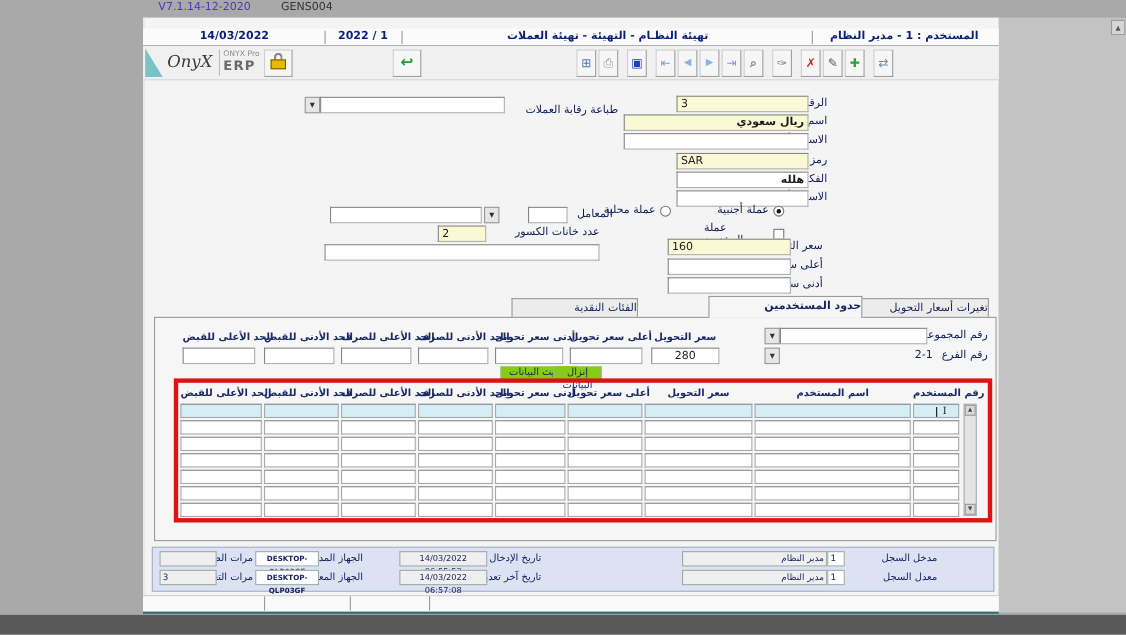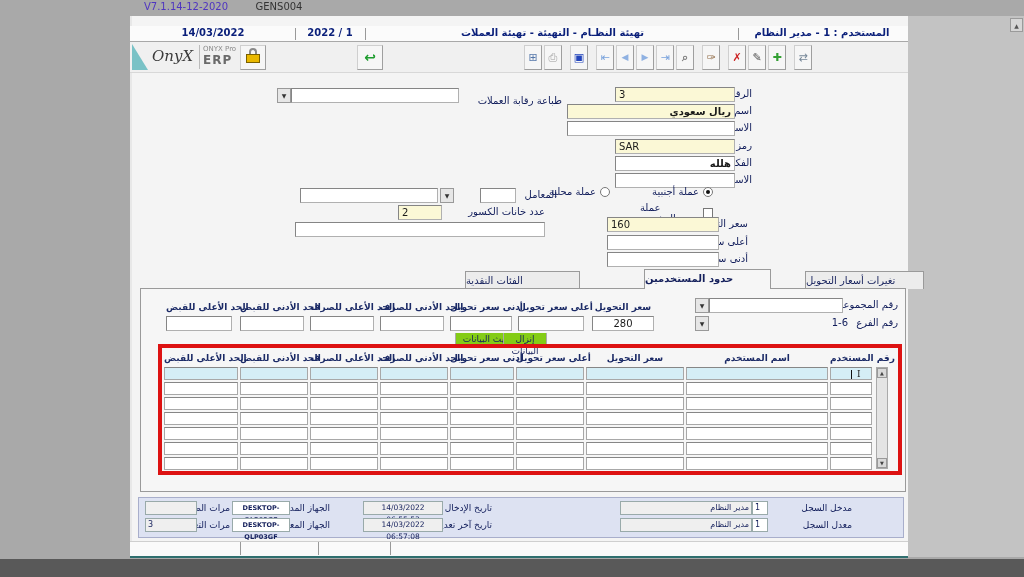--- a/index.html
+++ b/index.html
@@ -42,21 +42,21 @@
   .gr{background:#eeeeee}
   .b{font-weight:bold}
   .ar{direction:rtl}
   .ac{text-align:center}
   .dd{position:absolute;width:14px;height:15px;background:#e6e6e6;border:1px solid #999;font-size:6px;text-align:center;line-height:14px;color:#333;cursor:default}
   .radio{width:10px;height:10px;border:1px solid #777;border-radius:50%;background:#fff;display:inline-block;position:relative;flex:none}
   .radio.on::after{content:"";position:absolute;left:2px;top:2px;width:4px;height:4px;border-radius:50%;background:#111}
   .check{width:10px;height:10px;border:1px solid #777;background:#fff;display:inline-block;flex:none}
   .opt{position:absolute;display:flex;flex-direction:row-reverse;align-items:center;gap:4px;font-size:10px;color:#101c5a}
   
-  .tab{position:absolute;top:271px;height:18px;background:#ececec;border:1px solid #9a9a9a;border-bottom:none;font-size:10px;color:#15205c;text-align:left;line-height:17px;cursor:default}
+  .tab{position:absolute;top:271px;height:18px;background:#ececec;border:1px solid #9a9a9a;border-bottom:none;font-size:10px;color:#15205c;text-align:right;line-height:17px;cursor:default}
   .tab.active{top:269px;height:20px;background:#f6f6f6;font-weight:bold;z-index:5}
   .gbox{position:absolute;left:140px;top:288px;width:766px;height:204px;border:1px solid #9a9a9a;background:#f6f6f6}
   .gh{position:absolute;top:302px;font-size:9px;font-weight:bold;color:#1b2a66;text-align:center;white-space:nowrap}
   .g0{left:592px;width:62px}.g1{left:518px;width:66px}.g2{left:450px;width:62px}
   .g3{left:380px;width:64px}.g4{left:310px;width:64px}.g5{left:240px;width:64px}.g6{left:166px;width:66px}
   .flatbtn{position:absolute;top:333px;height:13px;background:#84cc16;border:1px solid #aaa;border-top:none;font-size:9px;color:#15205c;text-align:center;line-height:12px;cursor:default}
   
   .redbox{position:absolute;left:158px;top:344px;width:744px;height:131px;border:4px solid #dd1212;z-index:10;pointer-events:none}
   .th{position:absolute;top:353px;font-size:9px;font-weight:bold;color:#1b2a66;text-align:center;white-space:nowrap}
   .c0{left:830px;width:42px}.c1{left:686px;width:142px}.c2{left:586px;width:98px}
@@ -169,31 +169,31 @@
   <div class="f" style="left:480px;width:36px;top:188px"></div>
   <div class="dd" style="left:440px;top:188px">▼</div>
   <div class="f" style="left:300px;width:138px;top:188px"></div>
 
   <span class="L" style="right:479px;top:206px">عدد خانات الكسور</span>
   <div class="f yl" style="left:398px;width:44px;top:205px">2</div>
 
   <span class="L" style="right:479px;top:223px">سعر تحويل نقاط البيع</span>
   <div class="f" style="left:295px;width:250px;top:222px"></div>
 
-  <div class="tab" style="left:805px;width:119px">تغيرات أسعار التحويل</div>
-  <div class="tab active" style="left:644px;width:127px">حدود المستخدمين</div>
+  <div class="tab" style="left:780px;width:119px">تغيرات أسعار التحويل</div>
+  <div class="tab active" style="left:644px;width:140px">حدود المستخدمين</div>
   <div class="tab" style="left:465px;width:115px">الفئات النقدية</div>
   <div class="gbox"></div>
 
   <span class="L" style="right:126px;top:299px">رقم المجموعة</span>
   <div class="dd" style="left:695px;top:298px">▼</div>
   <div class="f" style="left:709px;width:134px;top:298px"></div>
 
   <span class="L" style="right:126px;top:317px">رقم الفرع</span>
-  <span class="L" style="right:176px;top:317px">1-6</span>
+  <span class="L" style="right:176px;top:317px">2-1</span>
   <div class="dd" style="left:695px;top:316px">▼</div>
 
   <span class="gh g0">سعر التحويل</span>
   <span class="gh g1">أعلى سعر تحويل</span>
   <span class="gh g2">أدنى سعر تحويل</span>
   <span class="gh g3">الحد الأدنى للصرف</span>
   <span class="gh g4">الحد الأعلى للصرف</span>
   <span class="gh g5">الحد الأدنى للقبض</span>
   <span class="gh g6">الحد الأعلى للقبض</span>
 

